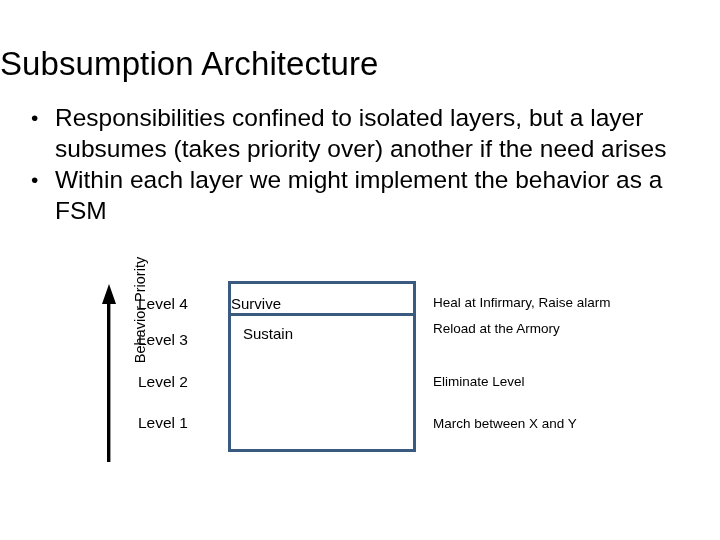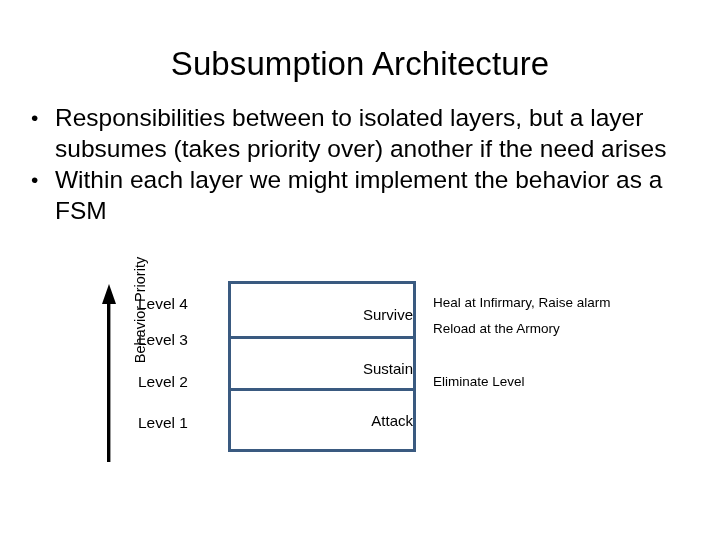--- a/index.html
+++ b/index.html
@@ -22,21 +22,20 @@
     inset: 0;
     background: #ffffff;
   }
 
   
   #slide-title {
     position: absolute;
     left: 0;
     top: 44px;
     width: 720px;
-    text-align: center;
     font-size: 33px;
     line-height: 40px;
     font-weight: 400;
     letter-spacing: 0.1px;
     color: #000000;
     white-space: nowrap;
   }
 
   
   #body-bullets {
@@ -122,25 +121,25 @@
     left: 228px;
     top: 281px;
     width: 188px;
     height: 171px;
     border: 3px solid #3a5a80;
     box-sizing: border-box;
     background: #ffffff;
   }
   .layer-cell {
     position: relative;
-    height: 52px;
+    height: 29px;
     box-sizing: border-box;
     display: flex;
     align-items: center;
-    justify-content: flex-end;
+    justify-content: flex-start;
     background: #ffffff;
   }
   .layer-cell + .layer-cell {
     border-top: 3px solid #3a5a80;
     padding-left: 12px;
   }
   .layer-cell-text {
     font-size: 15px;
     line-height: 18px;
     color: #000000;
@@ -165,21 +164,21 @@
 <body>
 
 <div id="slide">
 
   <div id="slide-title">Subsumption Architecture</div>
 
   <div id="body-bullets">
 
     <div class="bullet-row">
       <span class="bullet-mark">•</span>
-      <span class="bullet-text">Responsibilities between to isolated layers, but a layer subsumes (takes priority over) another if the need arises</span>
+      <span class="bullet-text">Responsibilities confined to isolated layers, but a layer subsumes (takes priority over) another if the need arises</span>
     </div>
 
     <div class="bullet-row">
       <span class="bullet-mark">•</span>
       <span class="bullet-text">Within each layer we might implement the behavior as a FSM</span>
     </div>
 
   </div>
 
   <div id="diagram">
@@ -198,24 +197,22 @@
     <div class="level-label" style="top:373px;">Level 2</div>
     <div class="level-label" style="top:414px;">Level 1</div>
 
     <div id="layer-stack">
       <div class="layer-cell">
         <span class="layer-cell-text">Survive</span>
       </div>
       <div class="layer-cell">
         <span class="layer-cell-text">Sustain</span>
       </div>
-      <div class="layer-cell">
-        <span class="layer-cell-text">Attack</span>
-      </div>
     </div>
 
     <div class="example-note" style="top:294px;">Heal at Infirmary, Raise alarm</div>
     <div class="example-note" style="top:320px;">Reload at the Armory</div>
     <div class="example-note" style="top:373px;">Eliminate Level</div>
+    <div class="example-note" style="top:415px;">March between X and Y</div>
 
   </div>
 
 </div>
 
 </body></html>

